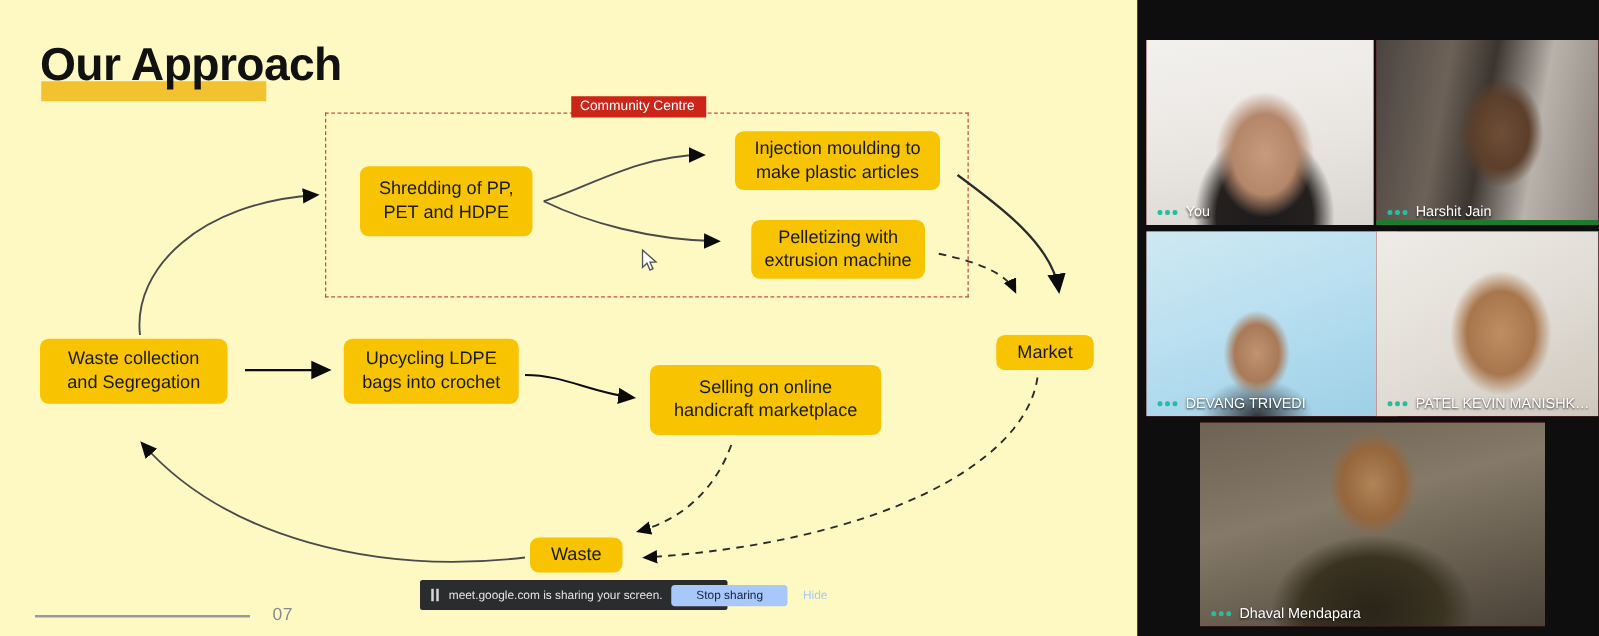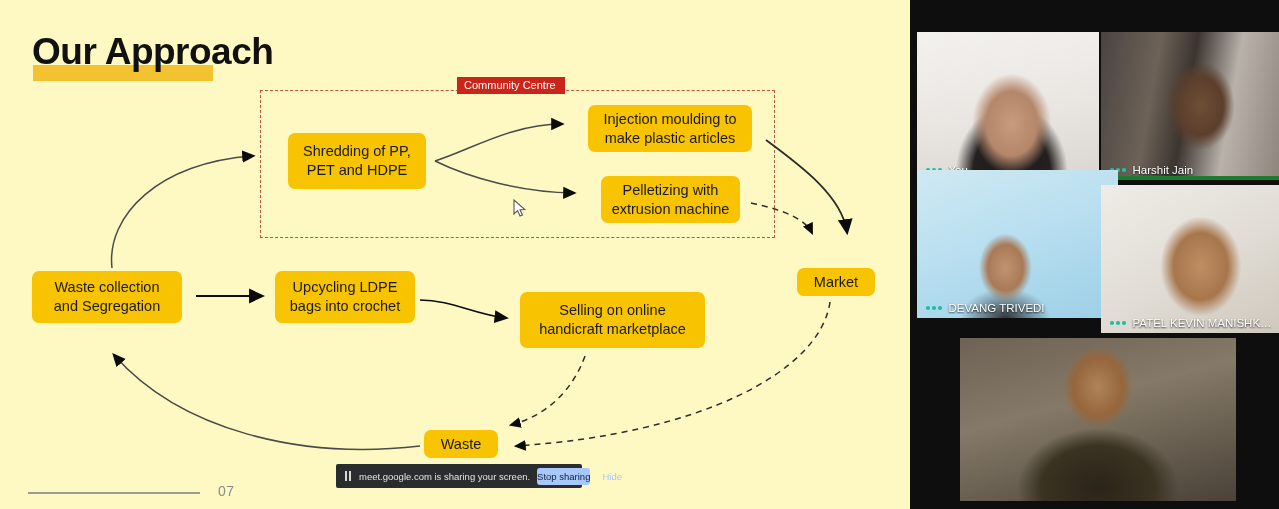--- a/index.html
+++ b/index.html
@@ -79,21 +79,21 @@
     width:7px; height:10px; position:relative; flex:0 0 auto; margin-left:3px;
   }
   .pause-icon i{
     position:absolute; top:0; width:2px; height:10px; background:#d8d8d8; display:block;
   }
   .pause-icon i:first-child{ left:0; }
   .pause-icon i:last-child{ left:4px; }
   .share-text{ color:#e4e4e4; font-size:9.5px; white-space:nowrap; flex:1 1 auto; }
   .stop-share{
     background:#A8C7FA; color:#11213b; font-size:9.5px;
-    padding:3px 0; border-radius:3px; white-space:nowrap; border:none;
+    padding:3px 20px; border-radius:3px; white-space:nowrap; border:none;
     font-family:"Liberation Sans", sans-serif; cursor:pointer;
   }
   .hide-btn{
     background:transparent; color:#A8C7FA; font-size:9.5px; white-space:nowrap;
     border:none; padding:3px 5px; font-family:"Liberation Sans", sans-serif; cursor:pointer;
   }
 
   
   .video-panel{
     position:absolute; left:910px; top:0; width:369px; height:509px;
@@ -111,21 +111,21 @@
   }
   .dots{ display:flex; gap:2.5px; flex:0 0 auto; }
   .dots b{ width:3.5px; height:3.5px; border-radius:50%; background:#22c0a0; display:block; }
   .speaking-bar{
     position:absolute; left:0; right:0; bottom:0; height:4px; background:#1f7a2e;
   }
 
   
   #tile-you        { left:7px;   top:32px;  width:182px; height:148px; }
   #tile-harshit    { left:191px; top:32px;  width:178px; height:148px; }
-  #tile-devang     { left:7px;   top:170px; width:201px; height:148px; }
+  #tile-devang     { left:7px;   top:185px; width:201px; height:148px; }
   #tile-patel      { left:191px; top:185px; width:178px; height:148px; }
   #tile-dhaval     { left:50px;  top:338px; width:276px; height:163px; }
 
   
   .bg-you{ background:
       radial-gradient(ellipse 55px 70px at 52% 62%, #c79b7d 0%, #b4866a 46%, rgba(180,134,106,0) 72%),
       radial-gradient(ellipse 70px 85px at 52% 95%, #1d1b1c 0%, #24201f 55%, rgba(36,32,31,0) 80%),
       linear-gradient(170deg,#f3f1ee 0%,#e9e6e2 55%,#d9d5d0 100%); }
   .bg-harshit{ background:
       radial-gradient(ellipse 45px 58px at 56% 50%, #6e4e36 0%, #5b3f2c 50%, rgba(91,63,44,0) 76%),
@@ -295,16 +295,24 @@
             <b></b>
             <b></b>
             <b></b>
           </span>
         <span>PATEL KEVIN MANISHK…</span>
       </div>
     </div>
 
     <div class="tile" id="tile-dhaval">
       <div class="feed bg-dhaval"></div>
+      <div class="tile-label">
+        <span class="dots">
+            <b></b>
+            <b></b>
+            <b></b>
+          </span>
+        <span>Dhaval Mendapara</span>
+      </div>
     </div>
 
   </div>
 </div>
 
 </body></html>

